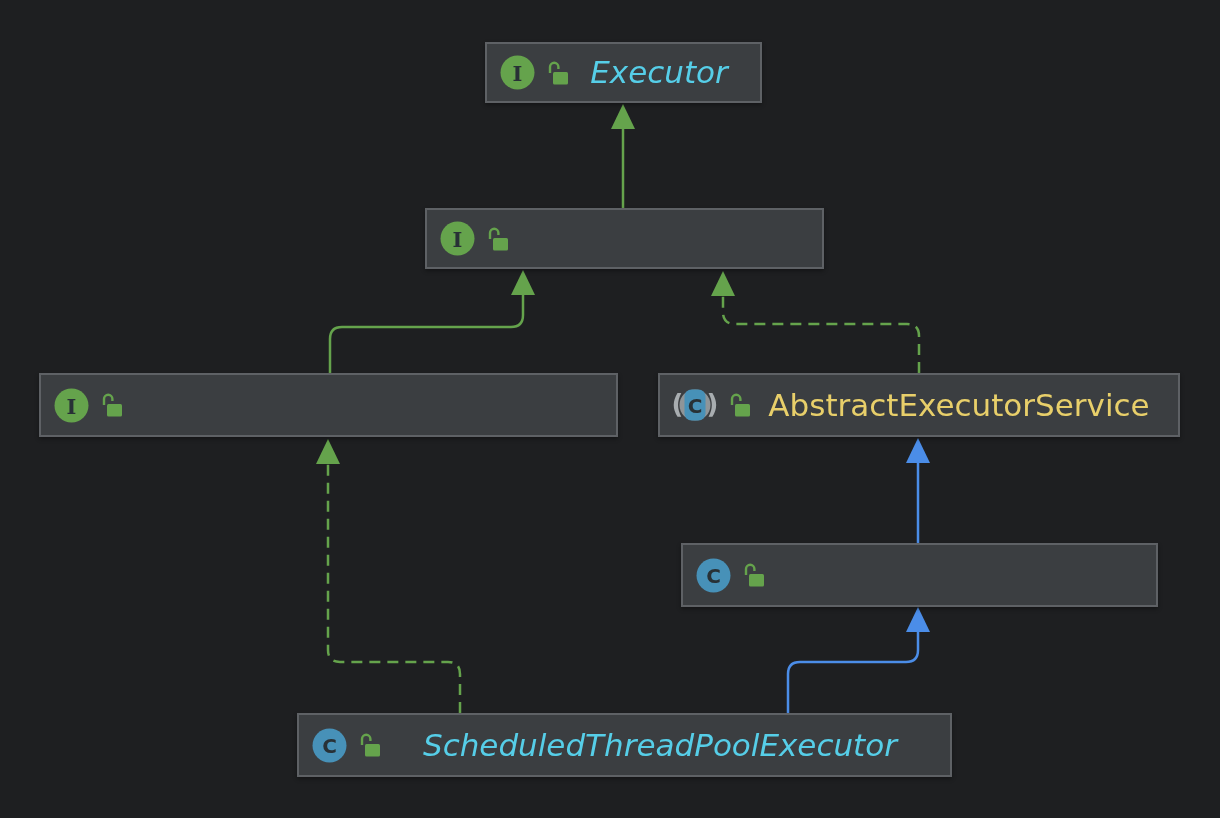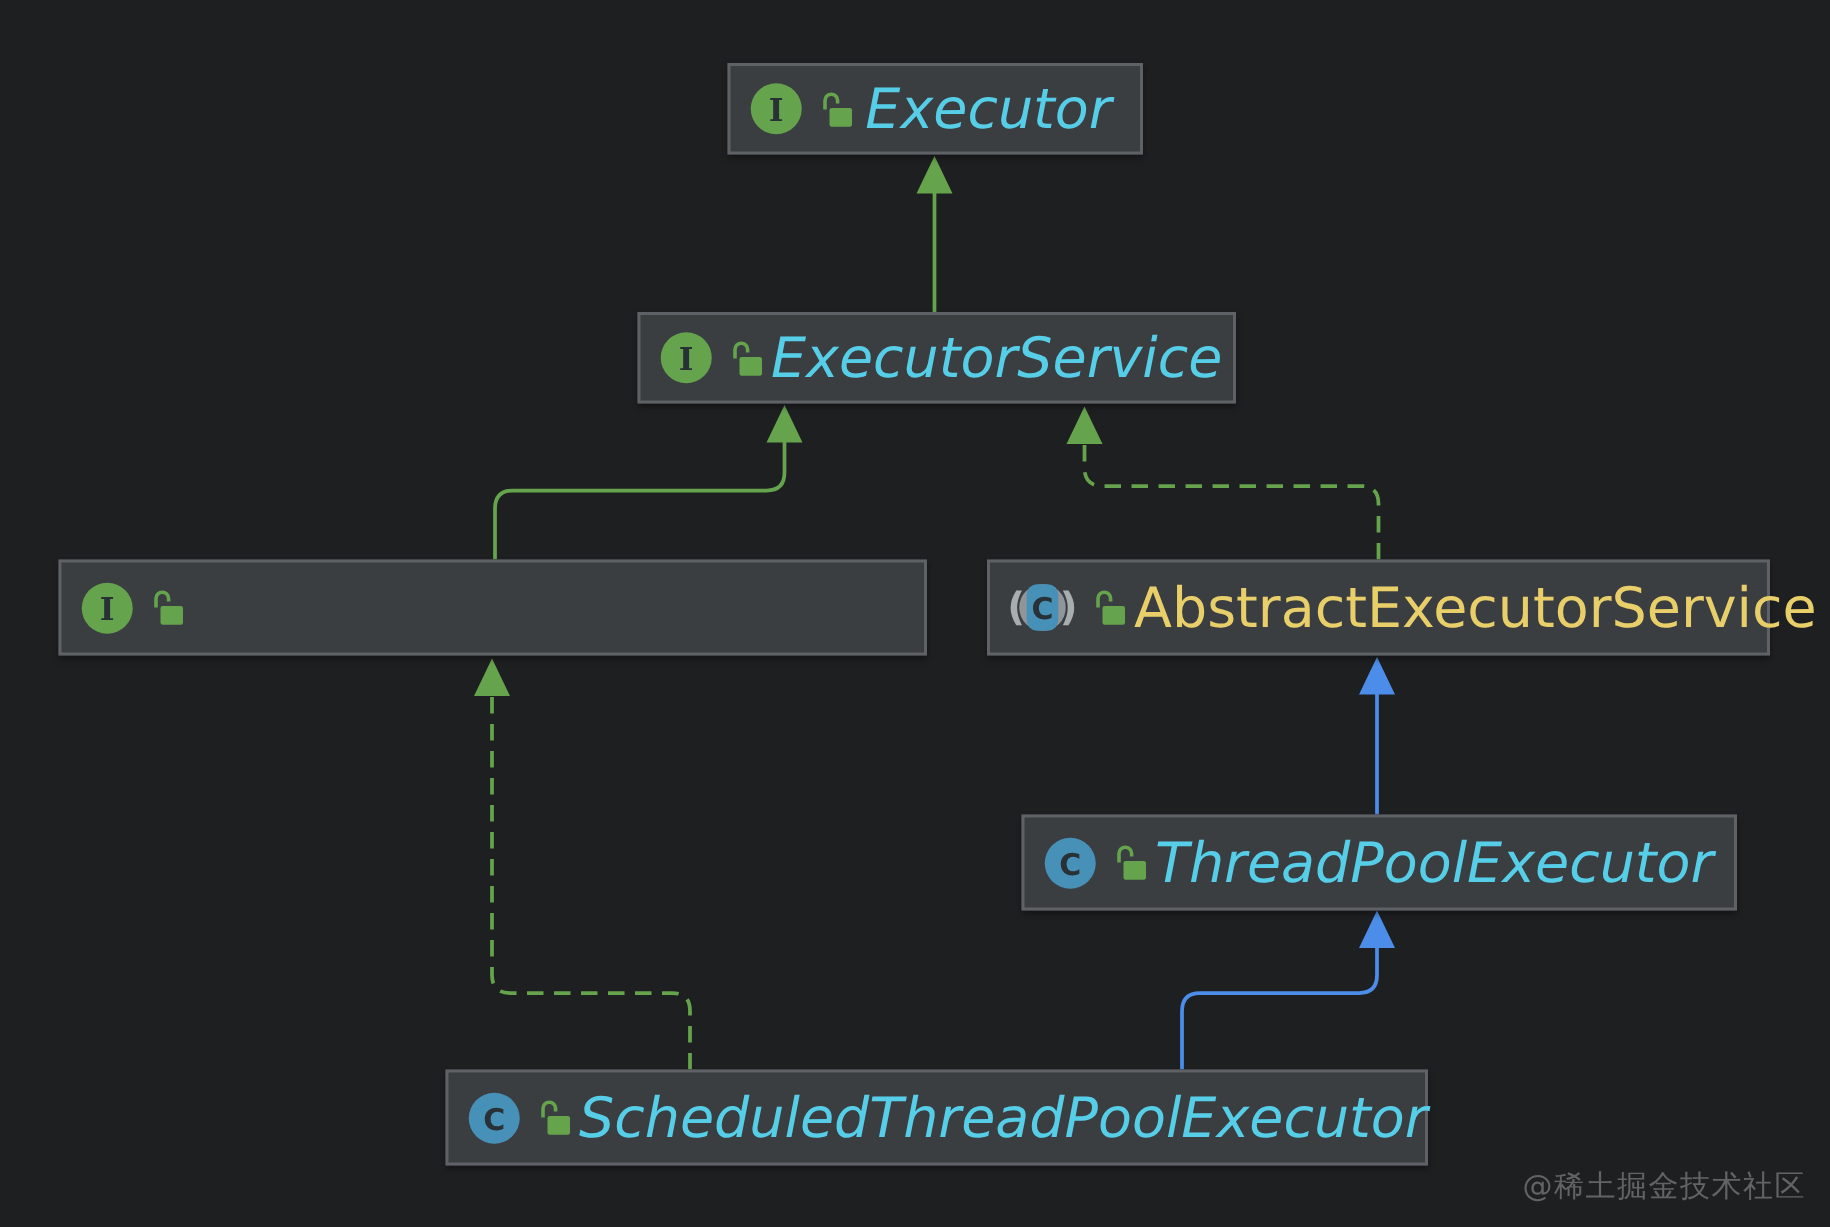--- a/index.html
+++ b/index.html
@@ -19,21 +19,21 @@
   .arrow-head.green{fill:var(--green);}
   .arrow-head.blue{fill:var(--blue);}
   .node{
     position:absolute;display:flex;align-items:center;
     background:var(--box-fill);border:2px solid var(--box-border);
     box-sizing:border-box;padding:0 12px;
     box-shadow:0 2px 4px rgba(0,0,0,.35);cursor:default;
   }
   .node .icons{display:flex;align-items:center;gap:8px;flex:0 0 auto;}
   .node .label{
-    flex:1 1 auto;text-align:center;font-size:37px;line-height:1;
+    flex:1 1 auto;text-align:center;font-size:31px;line-height:1;
     white-space:nowrap;padding:0 4px;
   }
   .node.interface .label, .node.class .label{font-style:italic;color:var(--cyan);}
   .node.abstract .label{font-style:normal;color:var(--yellow);text-align:center;}
   .type-icon{display:block;}
   .icon-letter-serif{font-family:"DejaVu Serif","Liberation Serif",serif;font-weight:bold;}
   .icon-letter-sans{font-family:"DejaVu Sans","Liberation Sans",sans-serif;font-weight:bold;}
   .watermark{
     position:absolute;right:16px;bottom:14px;color:var(--watermark-gray);
     font-size:20px;letter-spacing:1px;opacity:.85;
@@ -89,21 +89,20 @@
     <span class="icons">
       <svg class="type-icon" width="37" height="37" viewBox="0 0 37 37">
         <circle cx="18.5" cy="18.5" r="17" fill="var(--green)"></circle>
         <text class="icon-letter-serif" x="18.5" y="26.5" text-anchor="middle" font-size="21" fill="var(--icon-letter-dark)">I</text>
       </svg>
       <svg class="type-icon" width="26" height="28" viewBox="0 0 26 28">
         <path d="M6,14 V8 a4.2,4.2 0 0 1 8.4,0 V10" fill="none" stroke="var(--green)" stroke-width="2.4"></path>
         <rect x="9" y="13" width="15" height="12.5" rx="1.5" fill="var(--green)"></rect>
       </svg>
     </span>
-    <span class="label">ExecutorService</span>
   </div>
 
   <div class="node interface" style="left:39px;top:373px;width:579px;height:64px;">
     <span class="icons">
       <svg class="type-icon" width="37" height="37" viewBox="0 0 37 37">
         <circle cx="18.5" cy="18.5" r="17" fill="var(--green)"></circle>
         <text class="icon-letter-serif" x="18.5" y="26.5" text-anchor="middle" font-size="21" fill="var(--icon-letter-dark)">I</text>
       </svg>
       <svg class="type-icon" width="26" height="28" viewBox="0 0 26 28">
         <path d="M6,14 V8 a4.2,4.2 0 0 1 8.4,0 V10" fill="none" stroke="var(--green)" stroke-width="2.4"></path>
@@ -133,31 +132,29 @@
     <span class="icons">
       <svg class="type-icon" width="37" height="37" viewBox="0 0 37 37">
         <circle cx="18.5" cy="18.5" r="17" fill="var(--class-icon-blue)"></circle>
         <text class="icon-letter-sans" x="18.5" y="26" text-anchor="middle" font-size="20" fill="var(--icon-letter-dark)">C</text>
       </svg>
       <svg class="type-icon" width="26" height="28" viewBox="0 0 26 28">
         <path d="M6,14 V8 a4.2,4.2 0 0 1 8.4,0 V10" fill="none" stroke="var(--green)" stroke-width="2.4"></path>
         <rect x="9" y="13" width="15" height="12.5" rx="1.5" fill="var(--green)"></rect>
       </svg>
     </span>
-    <span class="label">ThreadPoolExecutor</span>
   </div>
 
   <div class="node class" style="left:297px;top:713px;width:655px;height:64px;">
     <span class="icons">
       <svg class="type-icon" width="37" height="37" viewBox="0 0 37 37">
         <circle cx="18.5" cy="18.5" r="17" fill="var(--class-icon-blue)"></circle>
         <text class="icon-letter-sans" x="18.5" y="26" text-anchor="middle" font-size="20" fill="var(--icon-letter-dark)">C</text>
       </svg>
       <svg class="type-icon" width="26" height="28" viewBox="0 0 26 28">
         <path d="M6,14 V8 a4.2,4.2 0 0 1 8.4,0 V10" fill="none" stroke="var(--green)" stroke-width="2.4"></path>
         <rect x="9" y="13" width="15" height="12.5" rx="1.5" fill="var(--green)"></rect>
       </svg>
     </span>
     <span class="label">ScheduledThreadPoolExecutor</span>
   </div>
 
-  <div class="watermark">@稀土掘金技术社区</div>
 </div>
 
 </body></html>

